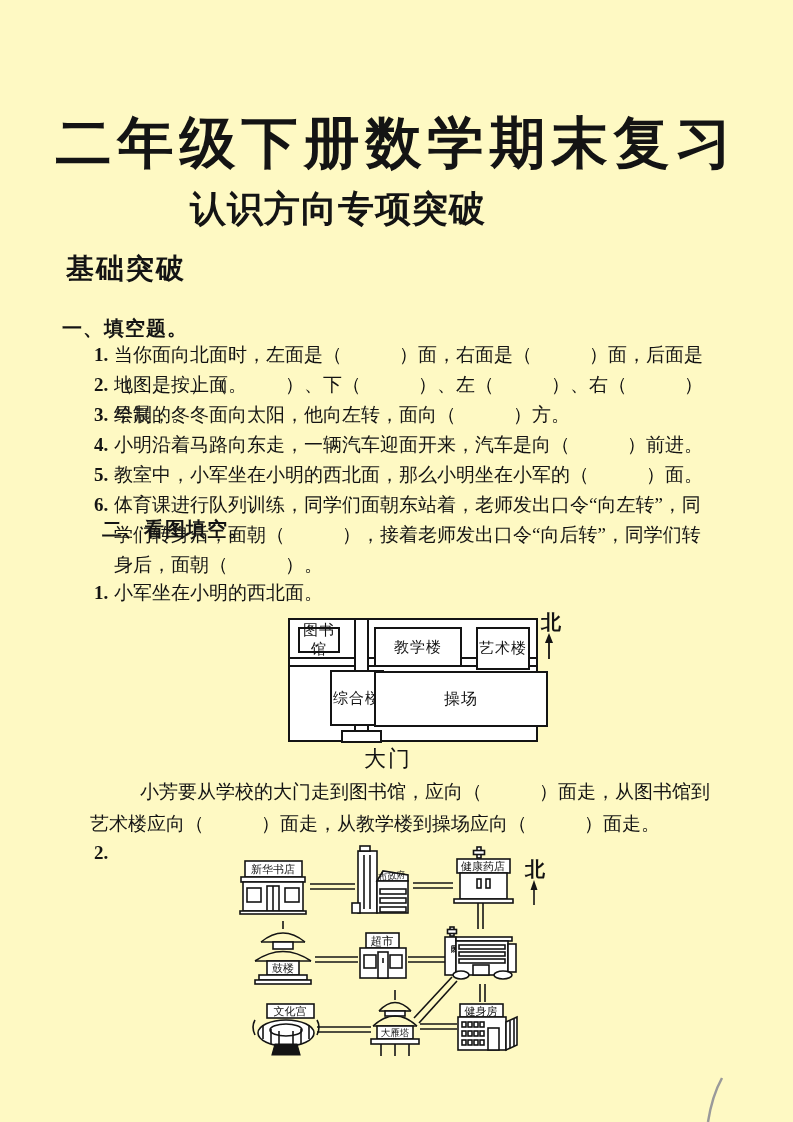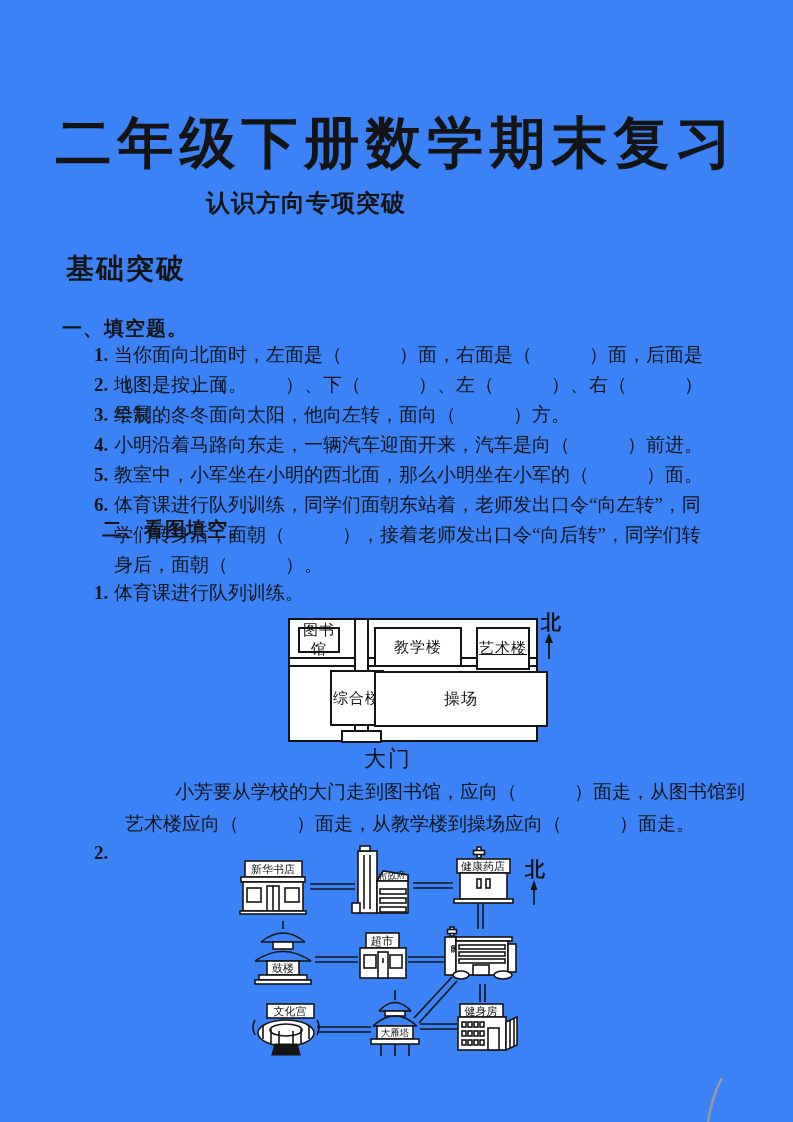--- a/index.html
+++ b/index.html
@@ -1,55 +1,55 @@
 <!DOCTYPE html>
 <html><head>
 <meta charset="utf-8">
 <style>
   * { margin:0; padding:0; box-sizing:border-box; }
   html,body { background:#e8e8e8; }
   .page {
     position:relative;
     width:793px; height:1122px;
     margin:0 auto;
-    background:#3b82f6;
+    background:#fef9c3;
     color:#141414;
     font-family:"Liberation Serif","DejaVu Serif",serif;
     overflow:hidden;
   }
   .title {
     position:absolute; top:114px; left:0; width:100%;
     text-align:center;
     font-size:56px; font-weight:bold; line-height:1.05;
     letter-spacing:6px; white-space:nowrap;
   }
   .subtitle {
-    position:absolute; top:190px; left:206px;
-    font-size:24px; font-weight:bold; line-height:1.1;
+    position:absolute; top:190px; left:190px;
+    font-size:36px; font-weight:bold; line-height:1.1;
     letter-spacing:1px; white-space:nowrap;
   }
   .section-heading {
     position:absolute; top:250px; left:66px;
     font-size:28px; font-weight:bold; letter-spacing:2px;
   }
   .part-heading {
     position:absolute; left:62px;
     font-family:Liberation Mono, monospace;
     font-size:20px; font-weight:bold; letter-spacing:1px;
   }
   .q-item {
     position:absolute; left:94px; width:624px;
     display:flex; align-items:flex-start;
     font-size:19px; line-height:30px;
   }
   .q-num { flex:none; width:20px; font-weight:bold; }
   .q-text { flex:1; }
   .para {
     position:absolute; left:90px; top:776px; width:630px;
-    font-size:19px; line-height:32px; text-indent:50px;margin-left:35px;
+    font-size:19px; line-height:32px; text-indent:50px;
   }
   .lone-num {
     position:absolute; left:94px; top:842px;
     font-size:19px; font-weight:bold;
   }
   
   .smap {
     position:absolute; left:288px; top:618px;
     width:250px; height:124px;
     border:2px solid #141414; background:#fff;
@@ -121,29 +121,29 @@
   </div>
   <div class="q-item" style="top:490px;">
     <span class="q-num">6.</span>
     <span class="q-text">体育课进行队列训练，同学们面朝东站着，老师发出口令“向左转”，同学们转身后，面朝（　　　），接着老师发出口令“向后转”，同学们转身后，面朝（　　　）。</span>
   </div>
 
   <div class="part-heading" style="top:516px;margin-left:40px;">二、看图填空。</div>
 
   <div class="q-item" style="top:578px;">
     <span class="q-num">1.</span>
-    <span class="q-text">体育课进行队列训练。</span>
+    <span class="q-text">小军坐在小明的西北面。</span>
   </div>
 
   <div class="smap">
     <div class="hroad"></div>
     <div class="vroad"></div>
     <div class="box" style="left:8px; top:7px; width:42px; height:26px;">图书馆</div>
     <div class="box" style="left:84px; top:7px; width:88px; height:40px;">教学楼</div>
-    <div class="box" style="left:186px; top:7px; width:54px; height:43px;text-decoration:underline;">艺术楼</div>
+    <div class="box" style="left:186px; top:7px; width:54px; height:43px;">艺术楼</div>
     <div class="box" style="left:8px; top:50px; width:54px; height:56px;margin-left:32px;">综合楼</div>
     <div class="box" style="left:84px; top:51px; width:174px; height:56px; font-size:16px;">操场</div>
     <div class="gate"></div>
   </div>
   <div class="gate-label">大门</div>
   <div class="north-label-1">北</div>
   <svg class="north-arrow-1" width="14" height="26">
     <line x1="7" y1="26" x2="7" y2="7" stroke="#141414" stroke-width="1.8"></line>
     <polygon points="7,0 3,10 11,10" fill="#141414"></polygon>
   </svg>

